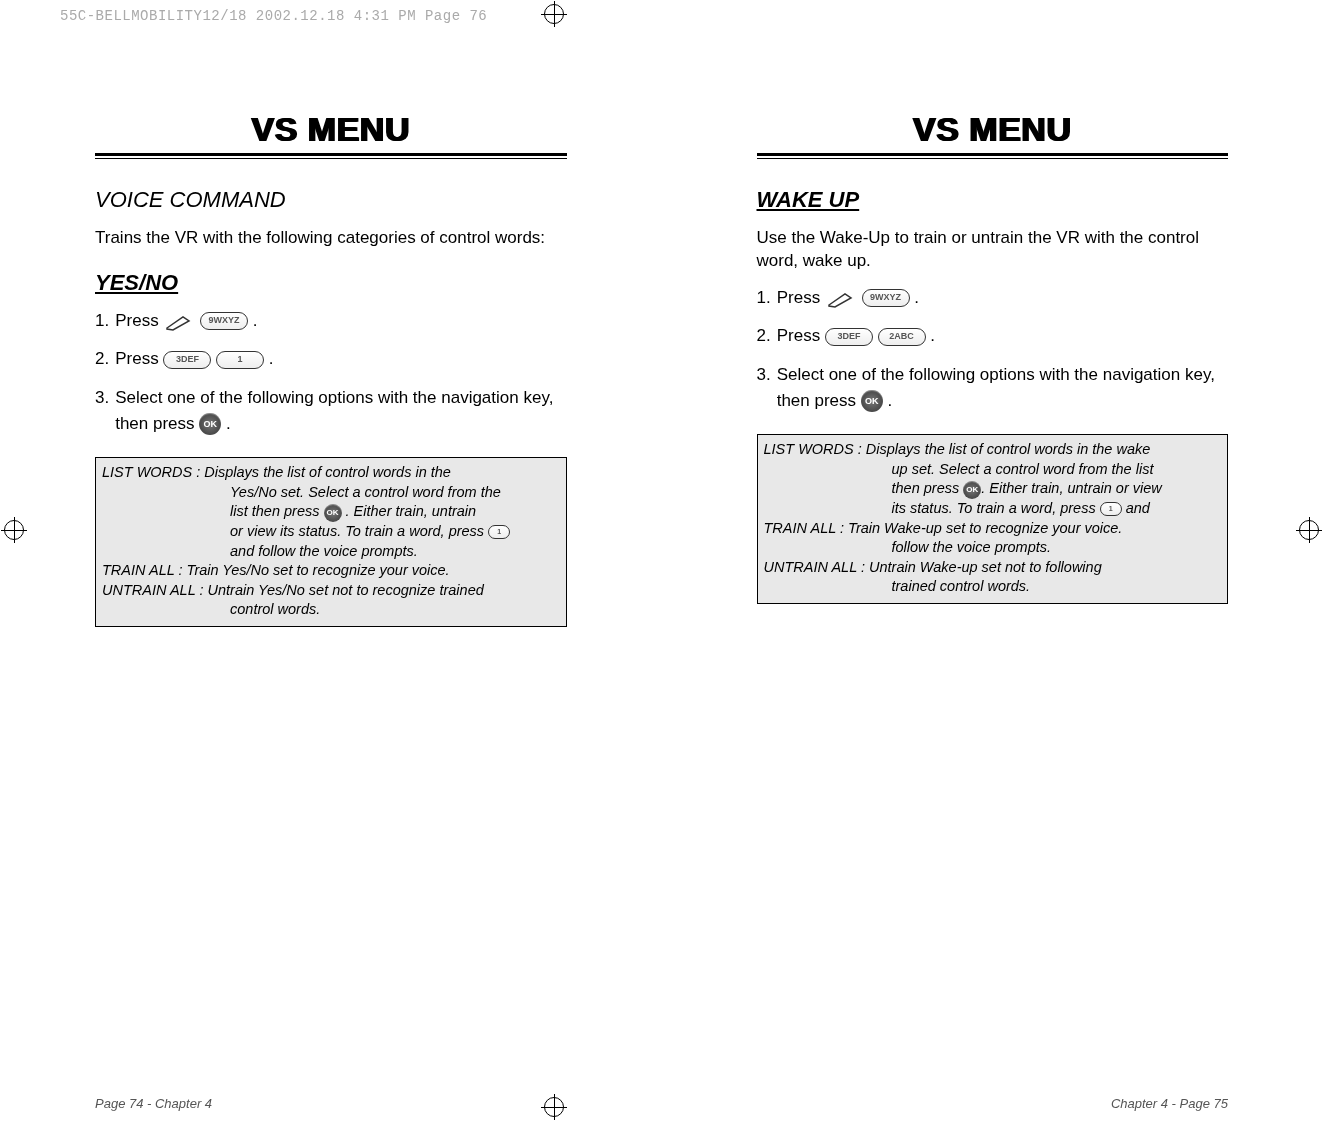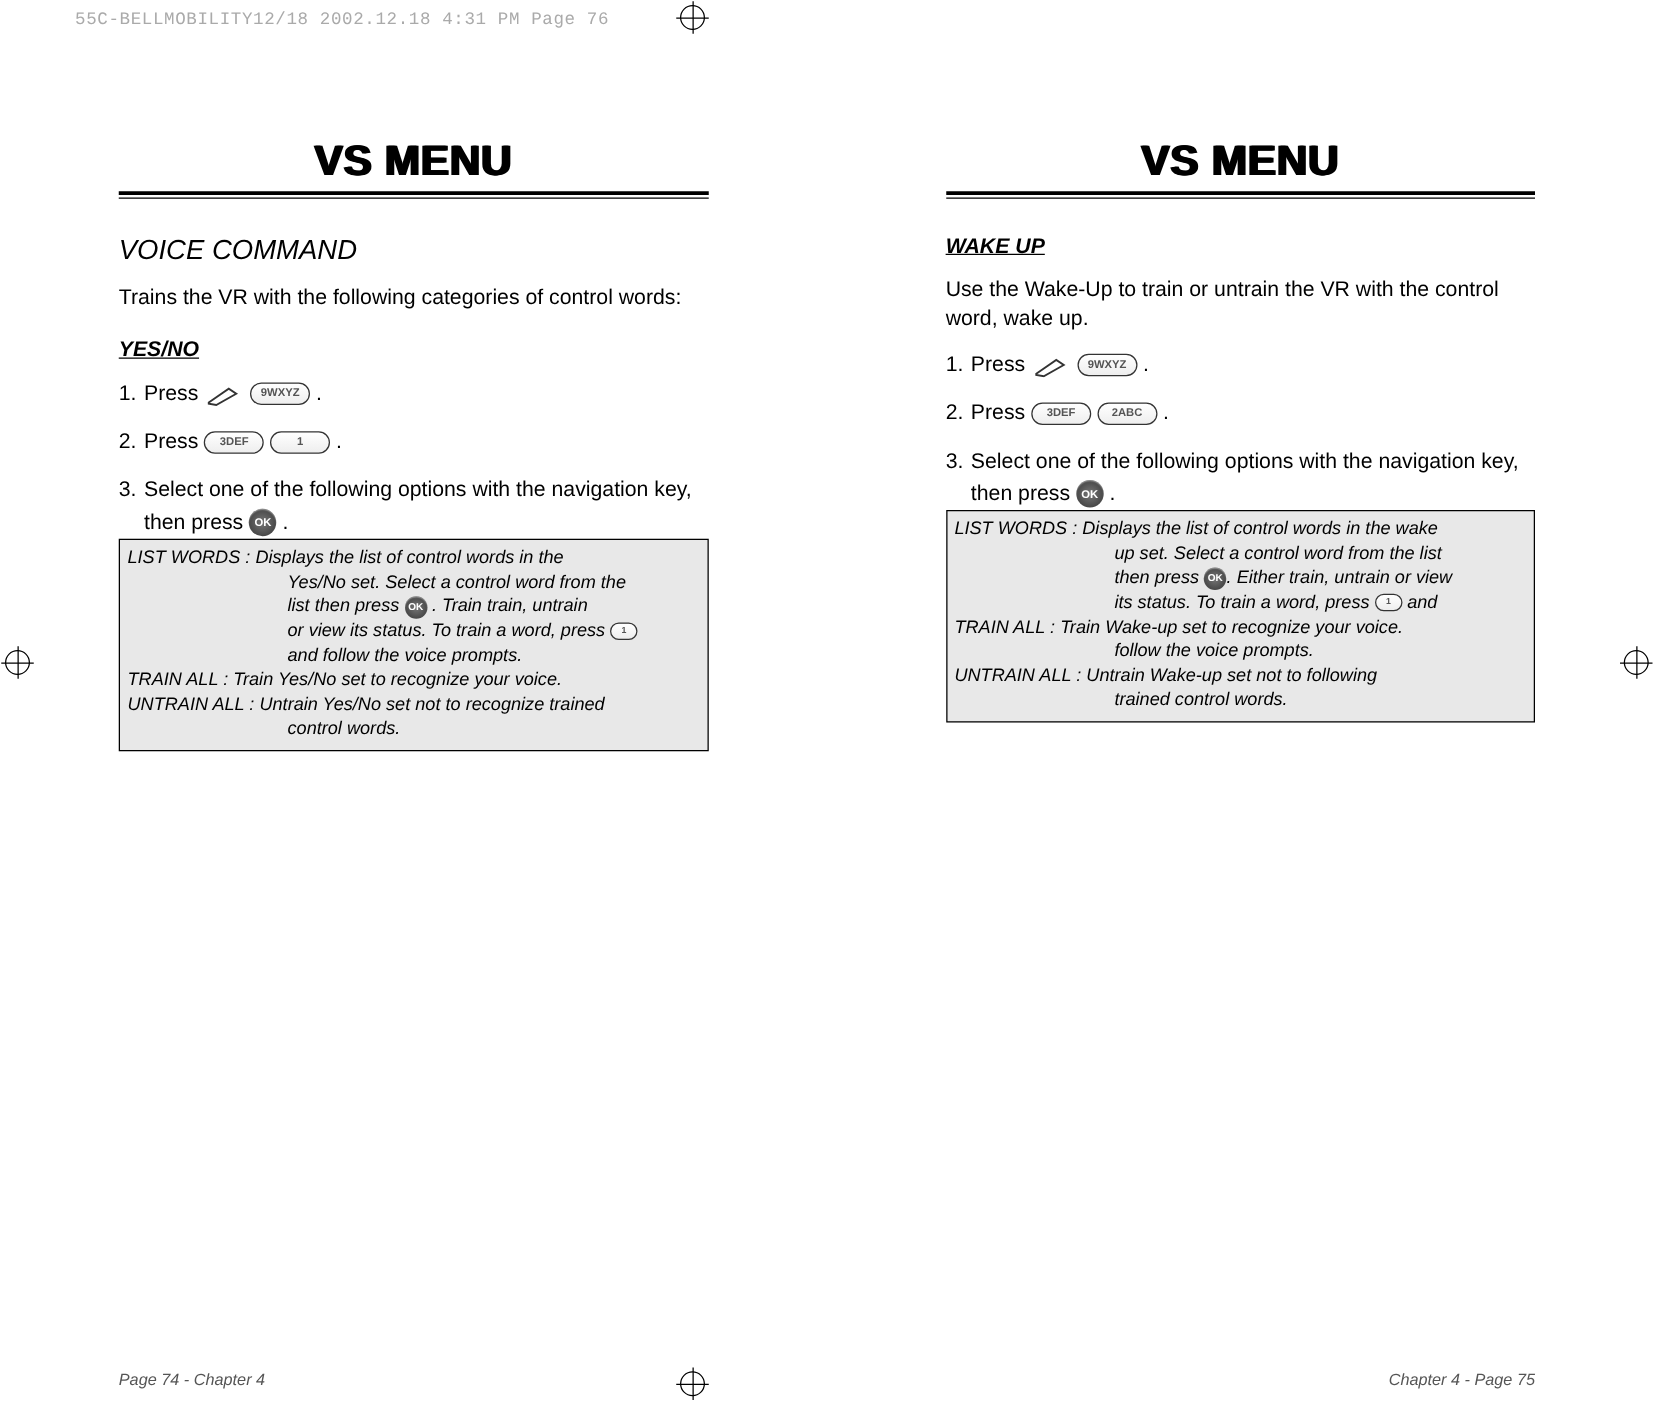--- a/index.html
+++ b/index.html
@@ -75,21 +75,21 @@
     font-weight: normal;
     font-style: italic;
     font-size: 22px;
     margin-top: 28px;
     margin-bottom: 14px;
   }
   .sub-head {
     font-family: Arial, sans-serif;
     font-weight: bold;
     font-style: italic;
-    font-size: 17px;
+    font-size: 22px;
     text-decoration: underline;
     margin-top: 20px;
     margin-bottom: 6px;
   }
   .body-text {
     font-size: 17px;
     line-height: 1.35;
     margin-bottom: 6px;
   }
   .step {
@@ -103,21 +103,21 @@
   .step .num { flex: 0 0 auto; }
   .step .txt { flex: 1; }
 
   .infobox {
     border: 1px solid #000;
     background: #e8e8e8;
     font-style: italic;
     font-size: 14.5px;
     line-height: 1.35;
     padding: 5px 6px 6px 6px;
-    margin-top: 0;
+    margin-top: 20px;
   }
   .infobox .row { display: block; }
   .hang { padding-left: 108px; text-indent: -108px; }
   .hang2 { padding-left: 128px; text-indent: 0; }
   .hang-ta { padding-left: 92px; text-indent: -92px; }
   .hang-ua { padding-left: 110px; text-indent: -110px; }
   .hang-ua2 { padding-left: 128px; text-indent: 0; }
 
   
   .icon {
@@ -218,21 +218,21 @@
       </span>
     </div>
 
     <div class="infobox">
       <span class="row hang">
         <span>LIST WORDS :</span>
         <span>Displays the list of control words in the</span>
       </span>
       <span class="row hang2">Yes/No set. Select a control word from the</span>
       <span class="row hang2">
-        <span>list then press </span><span class="icon-ok" style="width:18px;height:18px;line-height:18px;font-size:8px;">OK</span><span> . Train train, untrain</span>
+        <span>list then press </span><span class="icon-ok" style="width:18px;height:18px;line-height:18px;font-size:8px;">OK</span><span> . Either train, untrain</span>
       </span>
       <span class="row hang2">
         <span>or view its status. To train a word, press </span><span class="icon-key" style="width:22px;height:14px;line-height:11px;font-size:7px;">1</span>
       </span>
       <span class="row hang2">and follow the voice prompts.</span>
       <span class="row hang-ta">TRAIN ALL : Train Yes/No set to recognize your voice.</span>
       <span class="row hang-ua">UNTRAIN ALL : Untrain Yes/No set not to recognize trained</span>
       <span class="row hang-ua2">control words.</span>
     </div>
 

